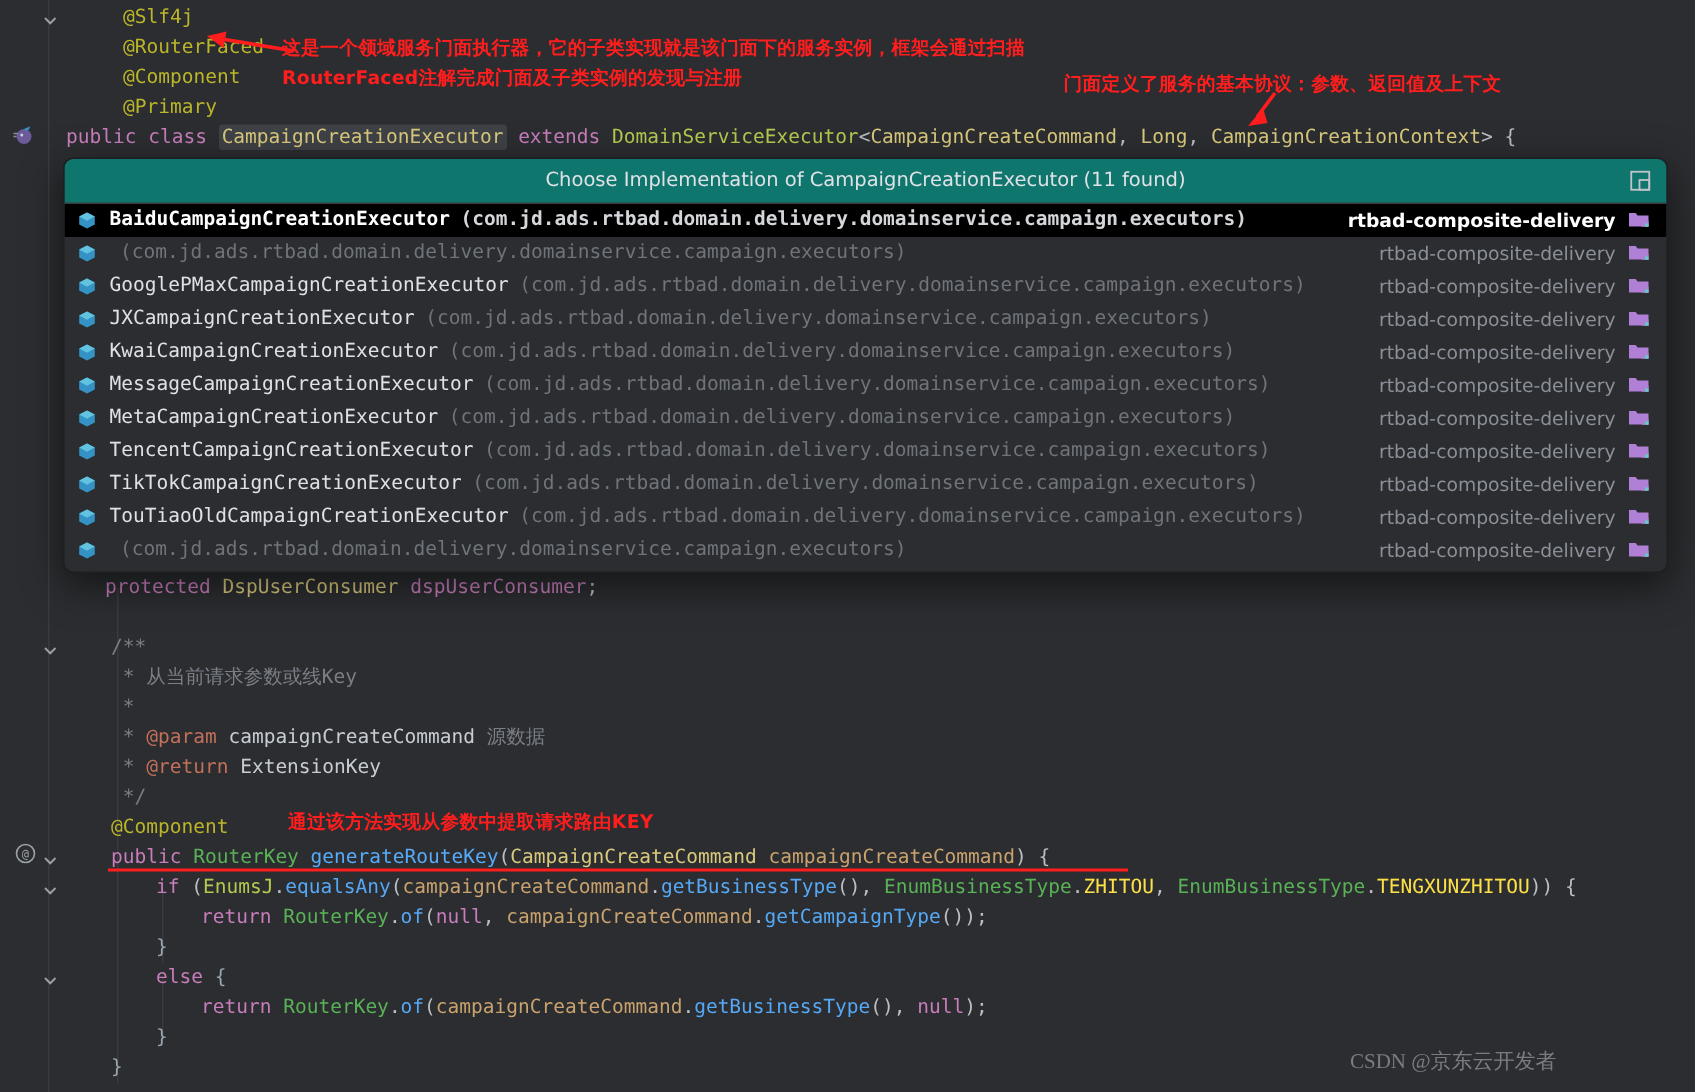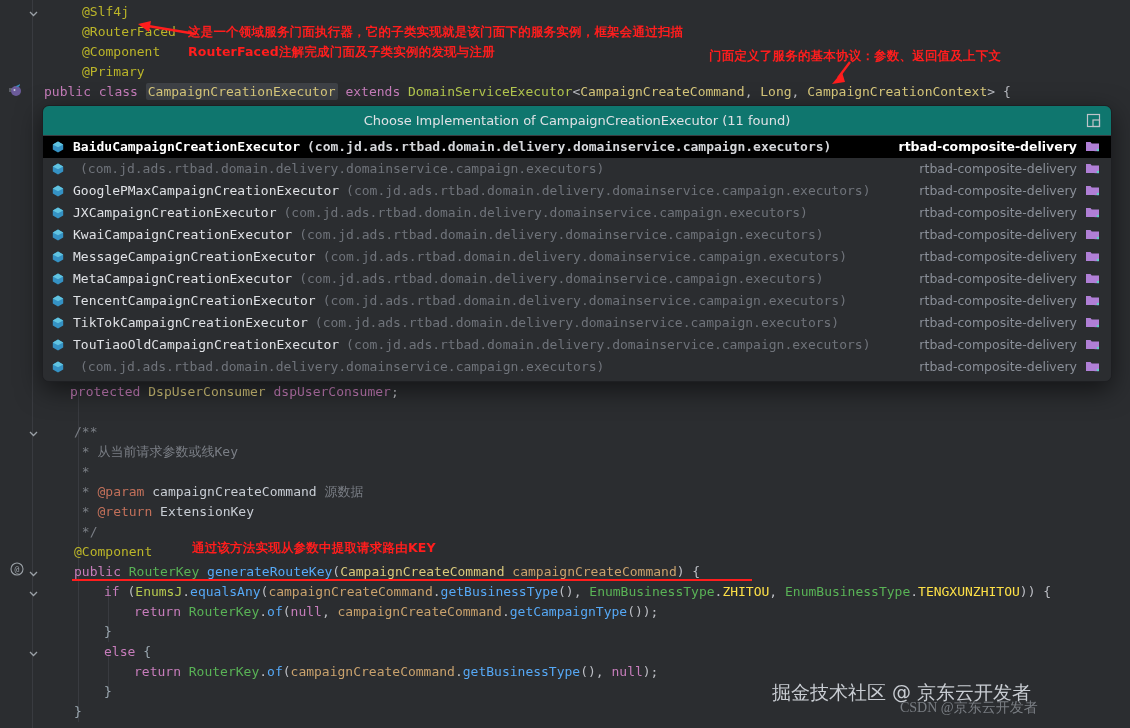--- a/index.html
+++ b/index.html
@@ -347,15 +347,14 @@
           <span class="mod">rtbad-composite-delivery</span>
           <span class="modic"><svg width="15" height="15" viewBox="0 0 15 15">
               <path d="M1 3h4.5l1.2 1.6H14V12H1z" fill="#b07fd6"></path>
               <rect x="9.5" y="8" width="4.5" height="4.2" fill="#b07fd6"></rect>
               <rect x="11.8" y="9.9" width="2.2" height="2.2" fill="#5fd0c2"></rect>
             </svg></span>
         </div>
       </div>
   </div>
 
-  <div class="wm1" style="left:772px;top:680px;">掘金技术社区 @ 京东云开发者</div>
   <div class="wm2" style="left:900px;top:699px;">CSDN @京东云开发者</div>
 </div>
 
 </body></html>

